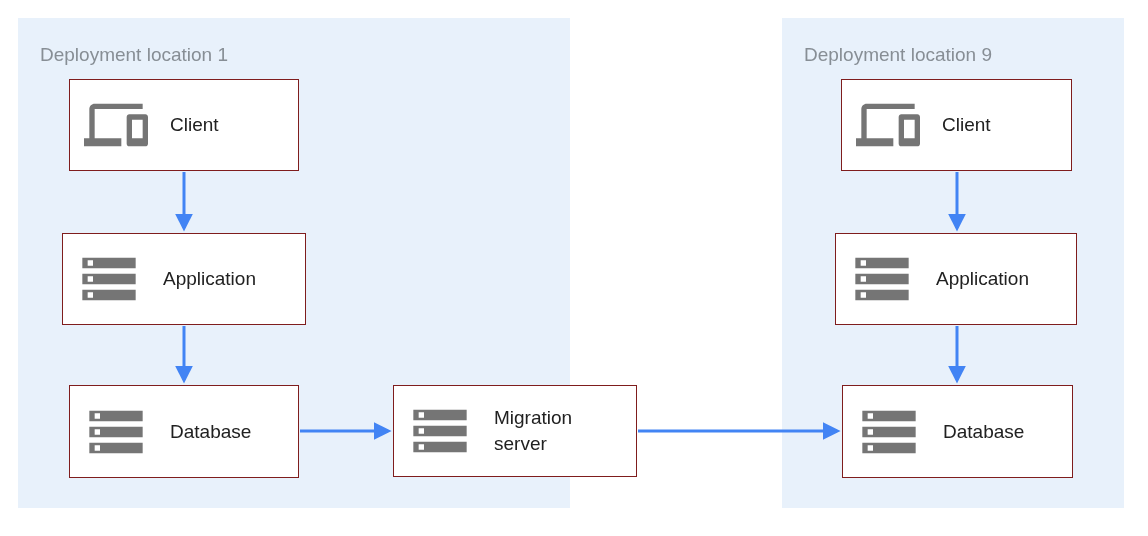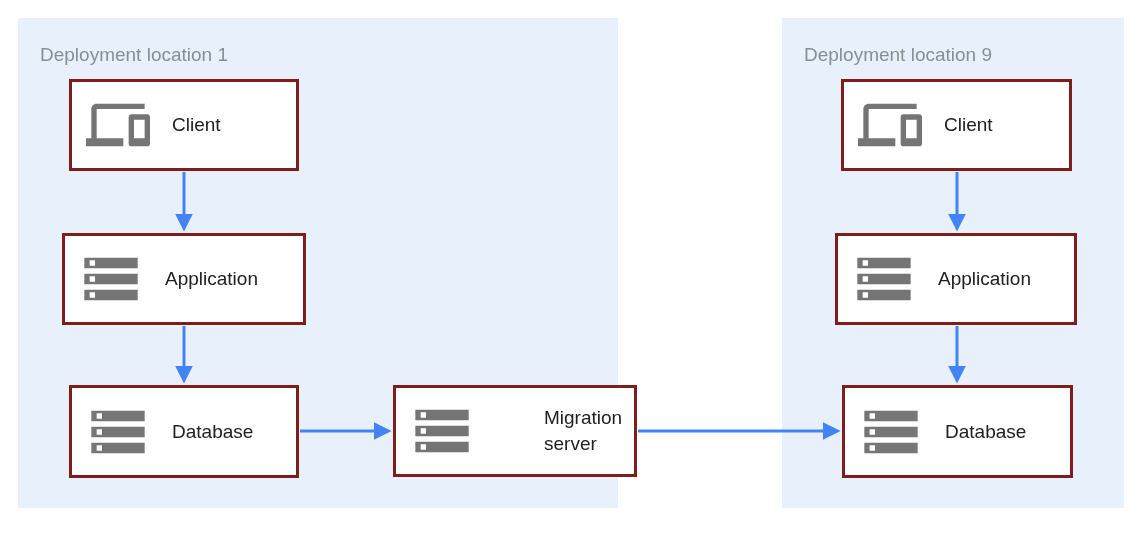--- a/index.html
+++ b/index.html
@@ -24,34 +24,33 @@
     left: 22px;
     top: 26px;
     font-size: 19px;
     color: #878E95;
     white-space: nowrap;
   }
   .node {
     position: absolute;
     box-sizing: border-box;
     background: #ffffff;
-    border: 3px solid #7f1d1d;
+    border: 1px solid #7f1d1d;
     display: flex;
     align-items: center;
     padding-left: 14px;
     gap: 22px;
   }
   .node-label {
     font-size: 19px;
     line-height: 26px;
     color: #212121;
   }
   .node-label.wrap {
     max-width: 100px;
-    margin-left: 48px;
   }
   .icon {
     flex: 0 0 auto;
     fill: #757575;
   }
   .arrow-overlay {
     position: absolute;
     left: 0;
     top: 0;
     pointer-events: none;
@@ -63,21 +62,21 @@
   }
   .arrowhead-shape {
     fill: #4284F4;
   }
 </style>
 </head>
 <body>
 
 <div class="canvas">
 
-  <div class="container" style="left:18px; top:18px; width:600px; height:490px;">
+  <div class="container" style="left:18px; top:18px; width:552px; height:490px;">
     <div class="container-label">Deployment location 1</div>
   </div>
 
   <div class="container" style="left:782px; top:18px; width:342px; height:490px;">
     <div class="container-label">Deployment location 9</div>
   </div>
 
   <div class="node" style="left:69px; top:79px; width:230px; height:92px;">
     <svg class="icon" width="64" height="64" viewBox="0 0 24 24">
       <path d="M4 6h18V4H4c-1.1 0-2 .9-2 2v11H0v3h14v-3H4V6zm19 2h-6c-.55 0-1 .45-1 1v10c0 .55.45 1 1 1h6c.55 0 1-.45 1-1V9c0-.55-.45-1-1-1zm-1 9h-4v-7h4v7z"></path>

